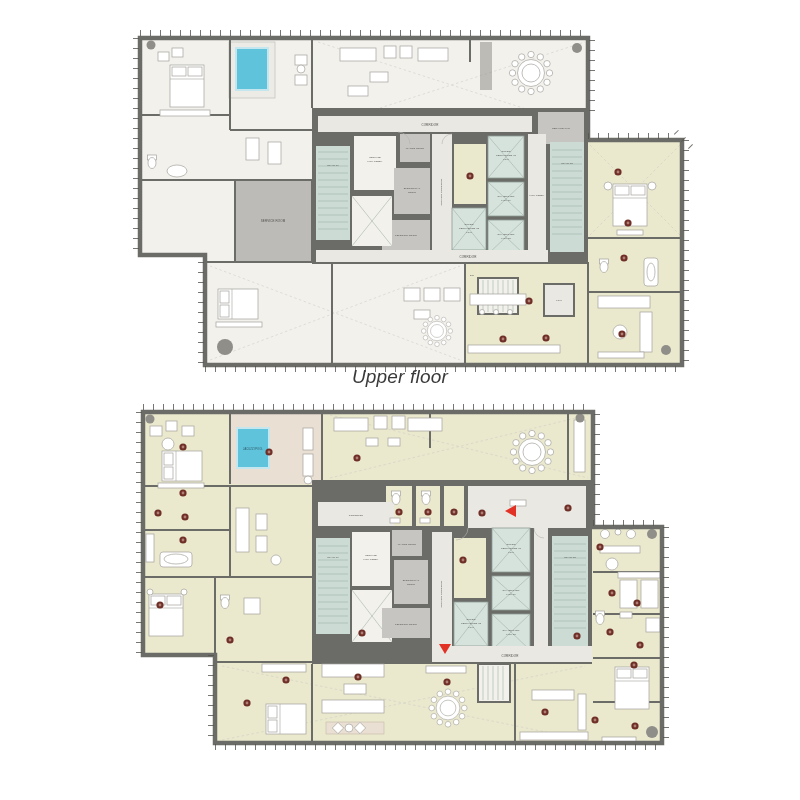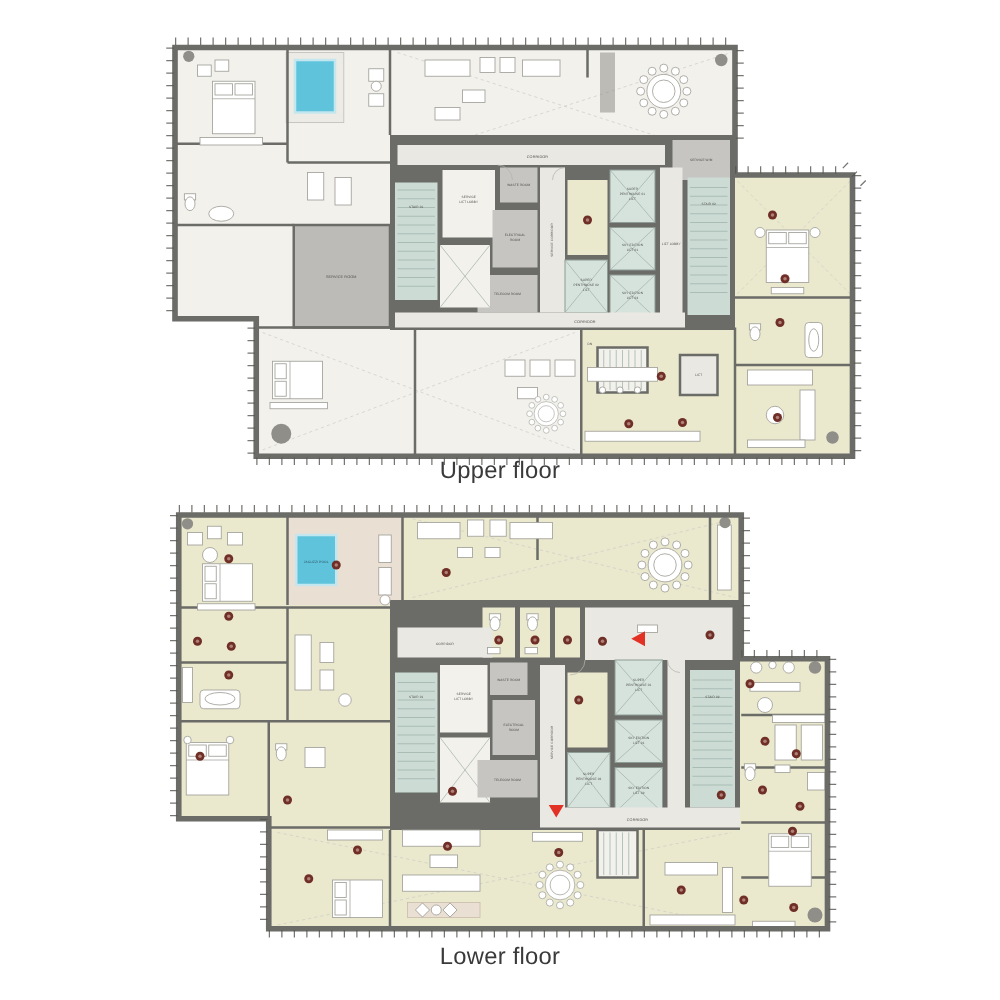--- a/index.html
+++ b/index.html
@@ -3,21 +3,21 @@
 <meta charset="utf-8">
 <style>
   html,body{margin:0;padding:0;background:#fff;}
   #stage{position:relative;width:800px;height:800px;background:#fff;overflow:hidden;
          font-family:"Liberation Sans",sans-serif;}
   .plan-svg{position:absolute;}
   #upper-svg{left:128px;top:6px;width:566px;height:366px;}
   #lower-svg{left:128px;top:400px;width:556px;height:356px;}
   .caption{position:absolute;left:0;width:800px;text-align:center;
            font-family:"Liberation Sans",sans-serif;font-size:19px;
-           color:var(--caption-text,#3a3a3a);letter-spacing:.2px;}
+           color:var(--caption-text,#3a3a3a);letter-spacing:.2px;font-style:italic;}
   #caption-upper{top:366px;}
   #caption-lower{top:755px;}
 
   
   .rw{fill:var(--room-white,#f2f1ec);}          
   .rc{fill:var(--room-cream,#eae8cd);}          
   .rg{fill:var(--room-gray,#c6c5c1);}           
   .rg2{fill:#bcbbb7;}
   .rl{fill:var(--corridor,#e9e8e3);}            
   .rt{fill:var(--stair-teal,#ccdcd5);}          
@@ -440,14 +440,13 @@
       <text class="lbl lbl2" x="511" y="591">SKY EDITION</text>
       <text class="lbl lbl2" x="511" y="595">LIFT 01</text>
       <text class="lbl lbl2" x="471" y="620">SUPER</text>
       <text class="lbl lbl2" x="471" y="624">PENTHOUSE 02</text>
       <text class="lbl lbl2" x="471" y="628">LIFT</text>
       <text class="lbl lbl2" x="511" y="631">SKY EDITION</text>
       <text class="lbl lbl2" x="511" y="635">LIFT 02</text>
     </g>
   </svg>
 
-  <div id="caption-lower" class="caption">Lower floor</div>
 </div>
 
 </body></html>

